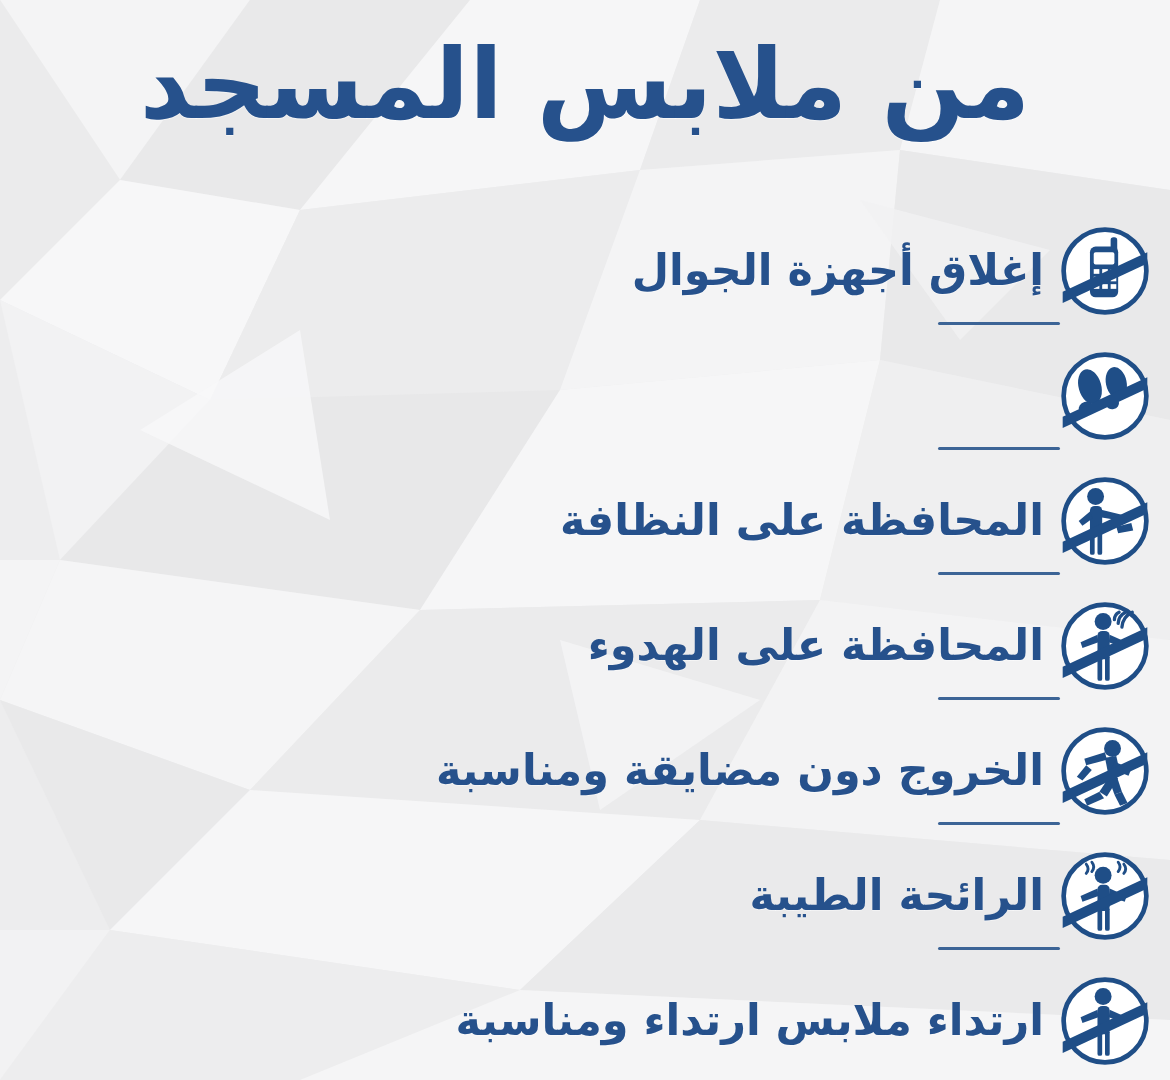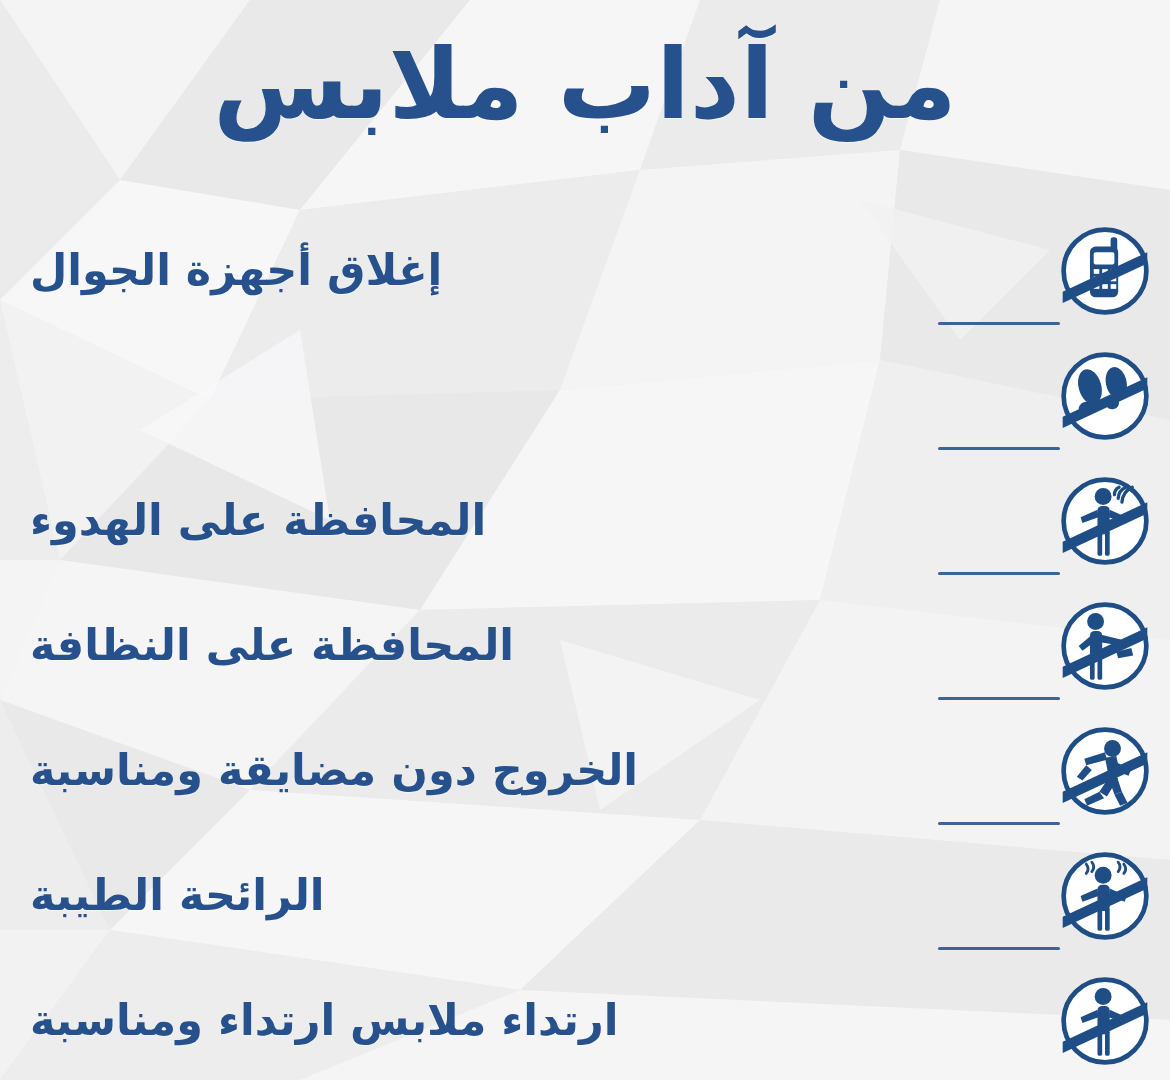--- a/index.html
+++ b/index.html
@@ -60,21 +60,21 @@
   .icon-wrap {
     flex: 0 0 auto;
     width: 94px;
     height: 94px;
     margin-left: 14px;
     position: relative;
   }
   .icon-wrap svg { display: block; width: 94px; height: 94px; }
   .row-text {
     flex: 1 1 auto;
-    text-align: left;
+    text-align: right;
     direction: rtl;
     padding-left: 30px;
     font-size: 43px;
     font-weight: bold;
     color: #26518c;
     line-height: 1.25;
     white-space: nowrap;
     text-shadow: 0 1px 0 rgba(255,255,255,.45);
   }
   .rule {
@@ -119,21 +119,21 @@
       <polygon points="700,820 1170,860 1170,1020 520,990" fill="#eaeaeb"></polygon>
       <polygon points="0,930 110,930 0,1080" fill="#f2f2f3"></polygon>
       <polygon points="110,930 520,990 300,1080 0,1080" fill="#ededee"></polygon>
       <polygon points="520,990 1170,1020 1170,1080 300,1080" fill="#f5f5f6"></polygon>
       <polygon points="140,430 300,330 330,520" fill="#f8f8f9" opacity="0.8"></polygon>
       <polygon points="560,640 760,700 600,810" fill="#f7f7f8" opacity="0.7"></polygon>
       <polygon points="860,200 1050,250 960,340" fill="#f1f1f2" opacity="0.8"></polygon>
     </g>
   </svg>
 
-  <div id="title">من آداب ملابس</div>
+  <div id="title">من ملابس المسجد</div>
 
   <div id="list">
 
     <div class="row">
       <div class="icon-wrap">
         <svg viewBox="0 0 100 100" aria-hidden="true">
           <circle cx="50" cy="50" r="44" fill="#ffffff" stroke="#1f4e87" stroke-width="5"></circle>
           <g fill="#1f4e87">
             <rect x="34" y="24" width="30" height="54" rx="6"></rect>
             <rect x="56" y="14" width="7" height="16" rx="3"></rect>
@@ -171,56 +171,56 @@
         </svg>
       </div>
       <div class="rule"></div>
     </div>
 
     <div class="row">
       <div class="icon-wrap">
         <svg viewBox="0 0 100 100" aria-hidden="true">
           <circle cx="50" cy="50" r="44" fill="#ffffff" stroke="#1f4e87" stroke-width="5"></circle>
           <g fill="#1f4e87">
-            <circle cx="48" cy="24" r="9"></circle>
-            <rect x="42" y="34" width="13" height="30" rx="5"></rect>
-            <rect x="42" y="60" width="5" height="27" rx="2"></rect>
-            <rect x="50" y="60" width="5" height="27" rx="2"></rect>
-            <path d="M42 38 L24 46 L26 52 L43 46 Z"></path>
-            <path d="M55 38 L73 46 L71 52 L54 46 Z"></path>
-          </g>
-          <g fill="none" stroke="#1f4e87" stroke-width="3.5" stroke-linecap="round">
-            <path d="M60 22 a9 9 0 0 1 5 -8"></path>
-            <path d="M64 26 a14 14 0 0 1 8 -12"></path>
-            <path d="M68 30 a19 19 0 0 1 11 -16"></path>
-          </g>
-          <path d="M5 72 L95 30 L95 42 L5 84 Z" fill="#1f4e87"></path>
-        </svg>
-      </div>
-      <div class="row-text">المحافظة على الهدوء</div>
-      <div class="rule"></div>
-    </div>
-
-    <div class="row">
-      <div class="icon-wrap">
-        <svg viewBox="0 0 100 100" aria-hidden="true">
-          <circle cx="50" cy="50" r="44" fill="#ffffff" stroke="#1f4e87" stroke-width="5"></circle>
-          <g fill="#1f4e87">
             <circle cx="40" cy="24" r="9"></circle>
             <rect x="34" y="34" width="13" height="30" rx="5"></rect>
             <rect x="34" y="60" width="5" height="26" rx="2"></rect>
             <rect x="42" y="60" width="5" height="26" rx="2"></rect>
             <path d="M46 38 L70 44 L69 50 L45 46 Z"></path>
             <path d="M34 40 L22 50 L26 55 L37 47 Z"></path>
             <path d="M62 56 L78 52 L80 60 L64 63 Z"></path>
           </g>
           <path d="M5 72 L95 30 L95 42 L5 84 Z" fill="#1f4e87"></path>
         </svg>
       </div>
       <div class="row-text">المحافظة على النظافة</div>
+      <div class="rule"></div>
+    </div>
+
+    <div class="row">
+      <div class="icon-wrap">
+        <svg viewBox="0 0 100 100" aria-hidden="true">
+          <circle cx="50" cy="50" r="44" fill="#ffffff" stroke="#1f4e87" stroke-width="5"></circle>
+          <g fill="#1f4e87">
+            <circle cx="48" cy="24" r="9"></circle>
+            <rect x="42" y="34" width="13" height="30" rx="5"></rect>
+            <rect x="42" y="60" width="5" height="27" rx="2"></rect>
+            <rect x="50" y="60" width="5" height="27" rx="2"></rect>
+            <path d="M42 38 L24 46 L26 52 L43 46 Z"></path>
+            <path d="M55 38 L73 46 L71 52 L54 46 Z"></path>
+          </g>
+          <g fill="none" stroke="#1f4e87" stroke-width="3.5" stroke-linecap="round">
+            <path d="M60 22 a9 9 0 0 1 5 -8"></path>
+            <path d="M64 26 a14 14 0 0 1 8 -12"></path>
+            <path d="M68 30 a19 19 0 0 1 11 -16"></path>
+          </g>
+          <path d="M5 72 L95 30 L95 42 L5 84 Z" fill="#1f4e87"></path>
+        </svg>
+      </div>
+      <div class="row-text">المحافظة على الهدوء</div>
       <div class="rule"></div>
     </div>
 
     <div class="row">
       <div class="icon-wrap">
         <svg viewBox="0 0 100 100" aria-hidden="true">
           <circle cx="50" cy="50" r="44" fill="#ffffff" stroke="#1f4e87" stroke-width="5"></circle>
           <g fill="#1f4e87">
             <circle cx="58" cy="26" r="9"></circle>
             <path d="M50 36 L62 34 L66 52 L54 56 Z"></path>

